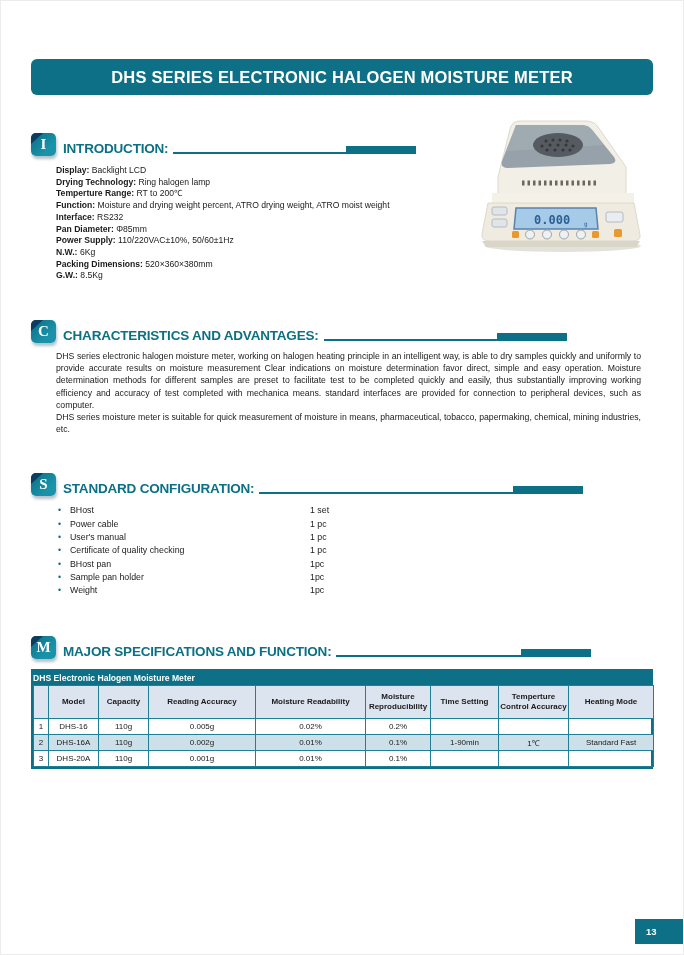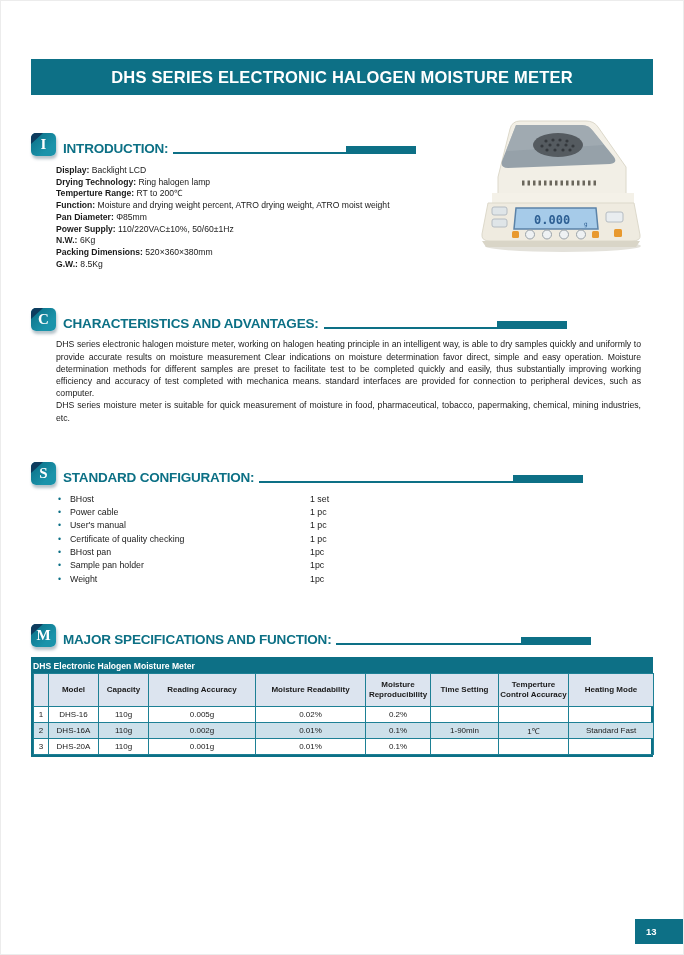--- a/index.html
+++ b/index.html
@@ -1,21 +1,21 @@
 <!DOCTYPE html>
 <html><head>
 <meta charset="utf-8">
 <style>
   html,body{margin:0;padding:0;background:#fff;}
   body{width:684px;height:955px;font-family:"Liberation Sans",sans-serif;color:#1a1a1a;position:relative;}
   .page{width:684px;height:955px;box-sizing:border-box;border:1px solid #ececec;position:relative;overflow:hidden;background:#fff;}
 
   
   .header-bar{margin:58px 30px 0 30px;height:36px;background:#0d7086;color:#fff;
-    display:flex;align-items:center;justify-content:center;font-weight:bold;font-size:16.5px;letter-spacing:.2px;}
+    display:flex;align-items:center;justify-content:center;font-weight:bold;font-size:16.5px;letter-spacing:.2px;border-radius:6px;}
 
   
   .sec{margin:0 30px;}
   .sec-head{display:flex;align-items:flex-end;margin-top:18px;}
   .badge{position:relative;width:25px;height:23px;border-radius:5px;flex:0 0 auto;
     background:linear-gradient(135deg,#0a6d84 0%,#1a93aa 70%);overflow:hidden;
     box-shadow:1px 3px 3px rgba(40,80,100,.35);display:flex;align-items:center;justify-content:center;margin-bottom:2px;}
   .badge .fold{position:absolute;left:0;top:0;width:0;height:0;border-top:11px solid #0e3c5e;border-right:12px solid transparent;}
   .badge-letter{position:relative;color:#fff;font-weight:bold;font-size:15px;line-height:1;font-family:"Liberation Serif",serif;}
   .sec-title{color:#0c7085;font-weight:bold;font-size:13.5px;margin-left:7px;letter-spacing:-.2px;white-space:nowrap;padding-bottom:2px;margin-top:28px;}
@@ -74,20 +74,21 @@
       <span class="sec-title">INTRODUCTION:</span>
       <span class="rule w243">
           <span class="rule-bar"></span>
         </span>
     </div>
     <div class="specs">
       <div class="spec-line"><b>Display:</b> <span>Backlight LCD</span></div>
       <div class="spec-line"><b>Drying Technology:</b> <span>Ring halogen lamp</span></div>
       <div class="spec-line"><b>Temperture Range:</b> <span>RT to 200℃</span></div>
       <div class="spec-line"><b>Function:</b> <span>Moisture and drying weight percent, ATRO drying weight, ATRO moist weight</span></div>
+      <div class="spec-line"><b>Interface:</b> <span>RS232</span></div>
       <div class="spec-line"><b>Pan Diameter:</b> <span>Φ85mm</span></div>
       <div class="spec-line"><b>Power Supply:</b> <span>110/220VAC±10%, 50/60±1Hz</span></div>
       <div class="spec-line"><b>N.W.:</b> <span>6Kg</span></div>
       <div class="spec-line"><b>Packing Dimensions:</b> <span>520×360×380mm</span></div>
       <div class="spec-line"><b>G.W.:</b> <span>8.5Kg</span></div>
     </div>
 
     <div class="photo">
       <svg width="185" height="140" viewBox="0 0 185 140">
         <ellipse cx="95" cy="131" rx="78" ry="6" fill="#e3e1da"></ellipse>
@@ -147,21 +148,21 @@
           <i class="fold"></i>
           <span class="badge-letter">C</span>
         </span>
       <span class="sec-title">CHARACTERISTICS AND ADVANTAGES:</span>
       <span class="rule w243">
           <span class="rule-bar"></span>
         </span>
     </div>
     <div class="paras">
       <p>DHS series electronic halogen moisture meter, working on halogen heating principle in an intelligent way, is able to dry samples quickly and uniformly to provide accurate results on moisture measurement Clear indications on moisture determination favor direct, simple and easy operation. Moisture determination methods for different samples are preset to facilitate test to be completed quickly and easily, thus substantially improving working efficiency and accuracy of test completed with mechanica means. standard interfaces are provided for connection to peripheral devices, such as computer.</p>
-      <p>DHS series moisture meter is suitable for quick measurement of moisture in food, pharmaceutical, tobacco, papermaking, chemical, mining industries, etc.</p>
+      <p>DHS series moisture meter is suitable for quick measurement of moisture in means, pharmaceutical, tobacco, papermaking, chemical, mining industries, etc.</p>
     </div>
   </section>
 
   <section class="sec">
     <div class="sec-head">
       <span class="badge">
           <i class="fold"></i>
           <span class="badge-letter">S</span>
         </span>
       <span class="sec-title">STANDARD CONFIGURATION:</span>

